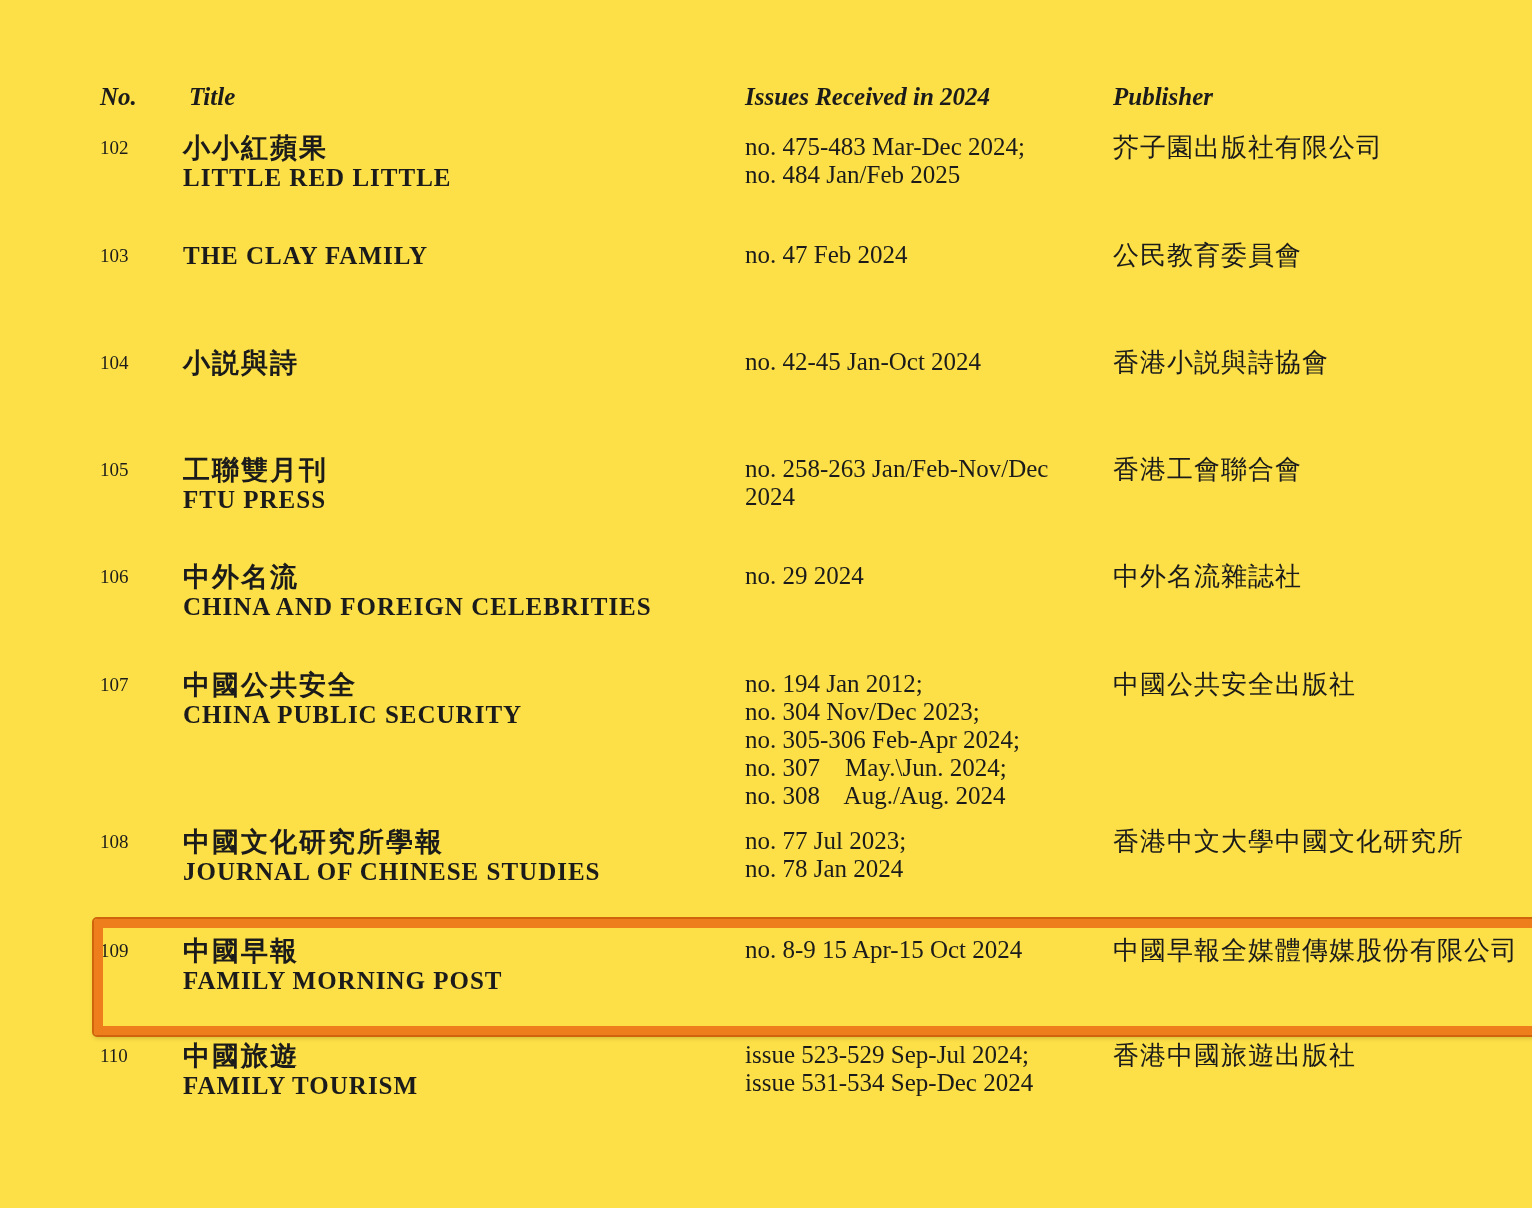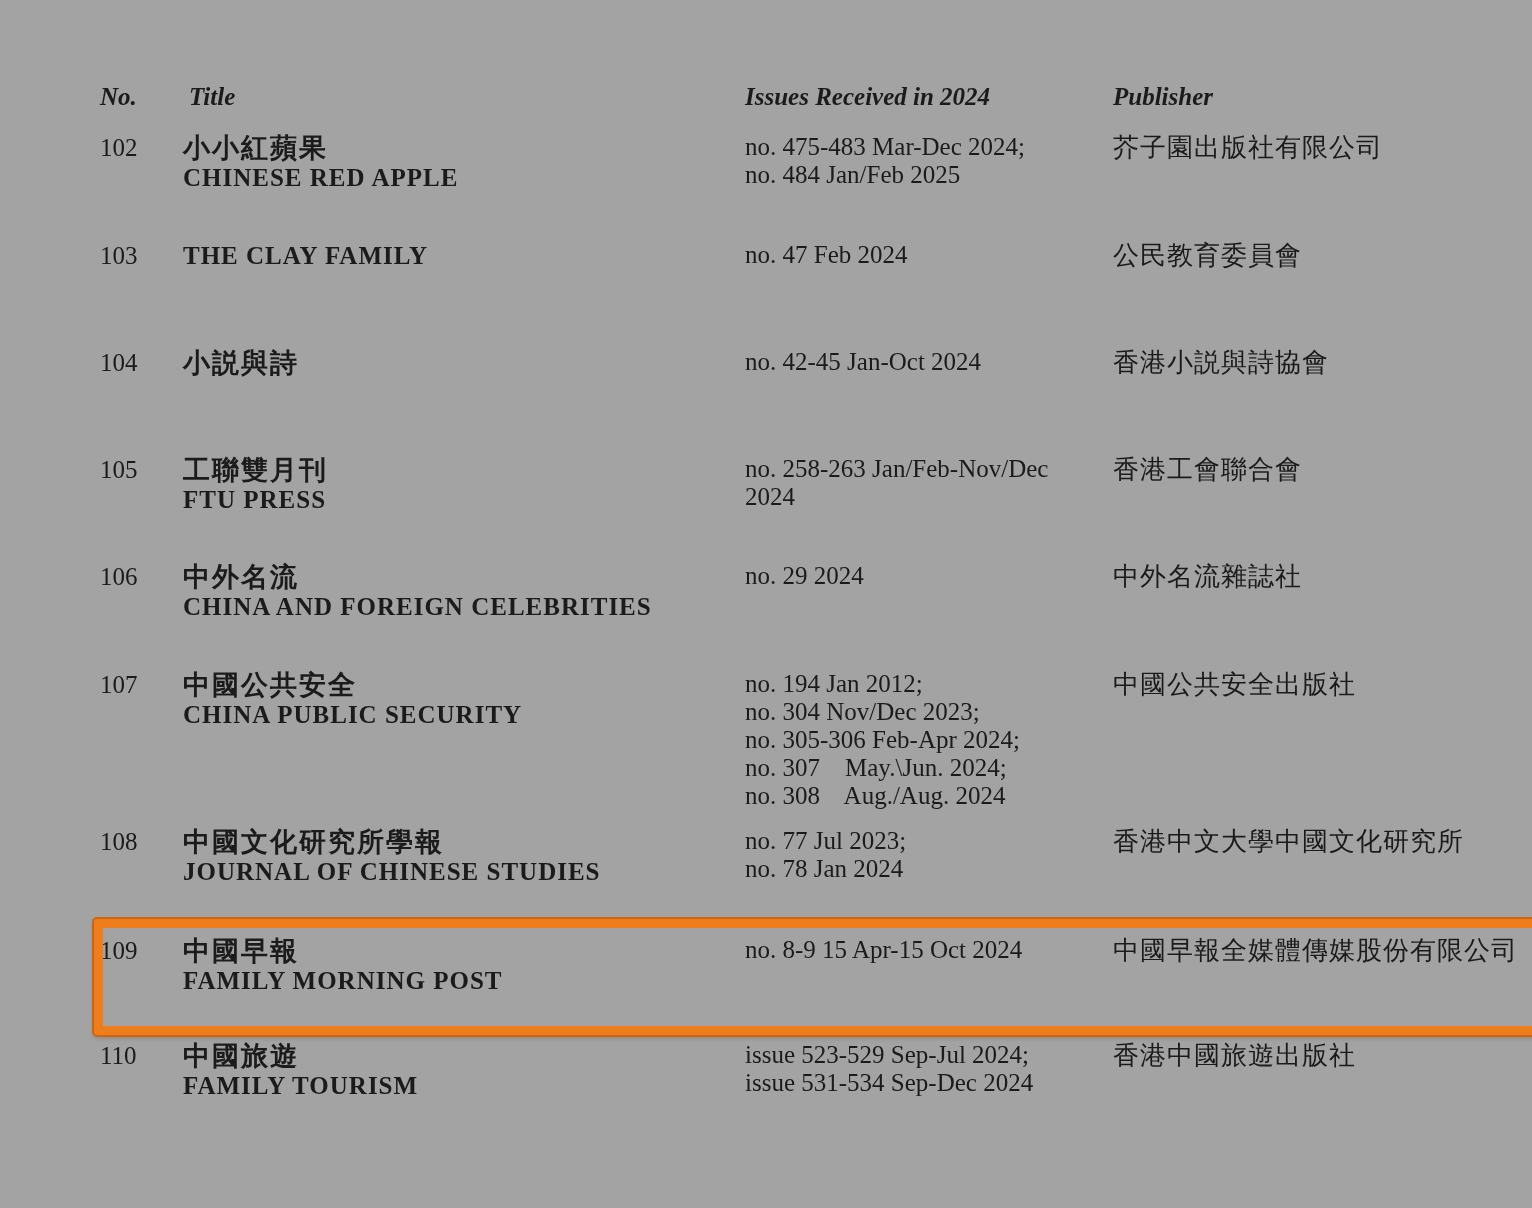--- a/index.html
+++ b/index.html
@@ -4,21 +4,21 @@
 <style>
   html,body{margin:0;padding:0;}
   body{
     width:1532px;height:1208px;
     background:#ffffff;
     overflow:hidden;
     font-family:"Liberation Serif","DejaVu Serif",serif;
     color:#1b1b1b;
     position:relative;
   }
-  .page{position:relative;width:1532px;height:1208px;background:#a3a3a3;}
+  .page{position:relative;width:1532px;height:1208px;background:#fde047;}
 
   
   .hdr,.row{position:absolute;left:0;right:0;}
   .col-no{position:absolute;left:100px;width:75px;}
   .col-title{position:absolute;left:183px;width:560px;}
   .col-issues{position:absolute;left:745px;width:360px;}
   .col-publisher{position:absolute;left:1113px;width:419px;}
 
   
   .hdr{top:83px;font-style:italic;font-size:25px;font-weight:600;}
@@ -28,21 +28,21 @@
   .rows .row:nth-child(1){top:133px;}
   .rows .row:nth-child(2){top:241px;}
   .rows .row:nth-child(3){top:348px;}
   .rows .row:nth-child(4){top:455px;}
   .rows .row:nth-child(5){top:562px;}
   .rows .row:nth-child(6){top:670px;}
   .rows .row:nth-child(7){top:827px;}
   .rows .row:nth-child(8){top:936px;}
   .rows .row:nth-child(9){top:1041px;}
 
-  .num{font-size:25px;line-height:30px;}
+  .num{font-size:19px;line-height:30px;}
   .title-zh{font-size:27px;line-height:30px;font-weight:600;letter-spacing:2px;}
   .title-en{font-size:25px;line-height:30px;font-weight:700;letter-spacing:1px;}
   .issue-line{font-size:25px;line-height:28px;white-space:pre;}
   .pub{font-size:26px;line-height:30px;font-weight:500;letter-spacing:1px;}
 
   
   .highlight-box{
     position:absolute;
     left:94px;top:919px;
     width:1448px;height:98px;
@@ -64,21 +64,21 @@
     <span class="col-title">Title</span>
     <span class="col-issues">Issues Received in 2024</span>
     <span class="col-publisher">Publisher</span>
   </div>
 
   <div class="rows">
     <div class="row">
       <span class="col-no num">102</span>
       <div class="col-title">
         <div class="title-zh">小小紅蘋果</div>
-        <div class="title-en">CHINESE RED APPLE</div>
+        <div class="title-en">LITTLE RED LITTLE</div>
       </div>
       <div class="col-issues">
           <div class="issue-line">no. 475-483 Mar-Dec 2024;</div>
           <div class="issue-line">no. 484 Jan/Feb 2025</div>
         </div>
       <div class="col-publisher pub">芥子園出版社有限公司</div>
     </div>
 
     <div class="row">
       <span class="col-no num">103</span>

